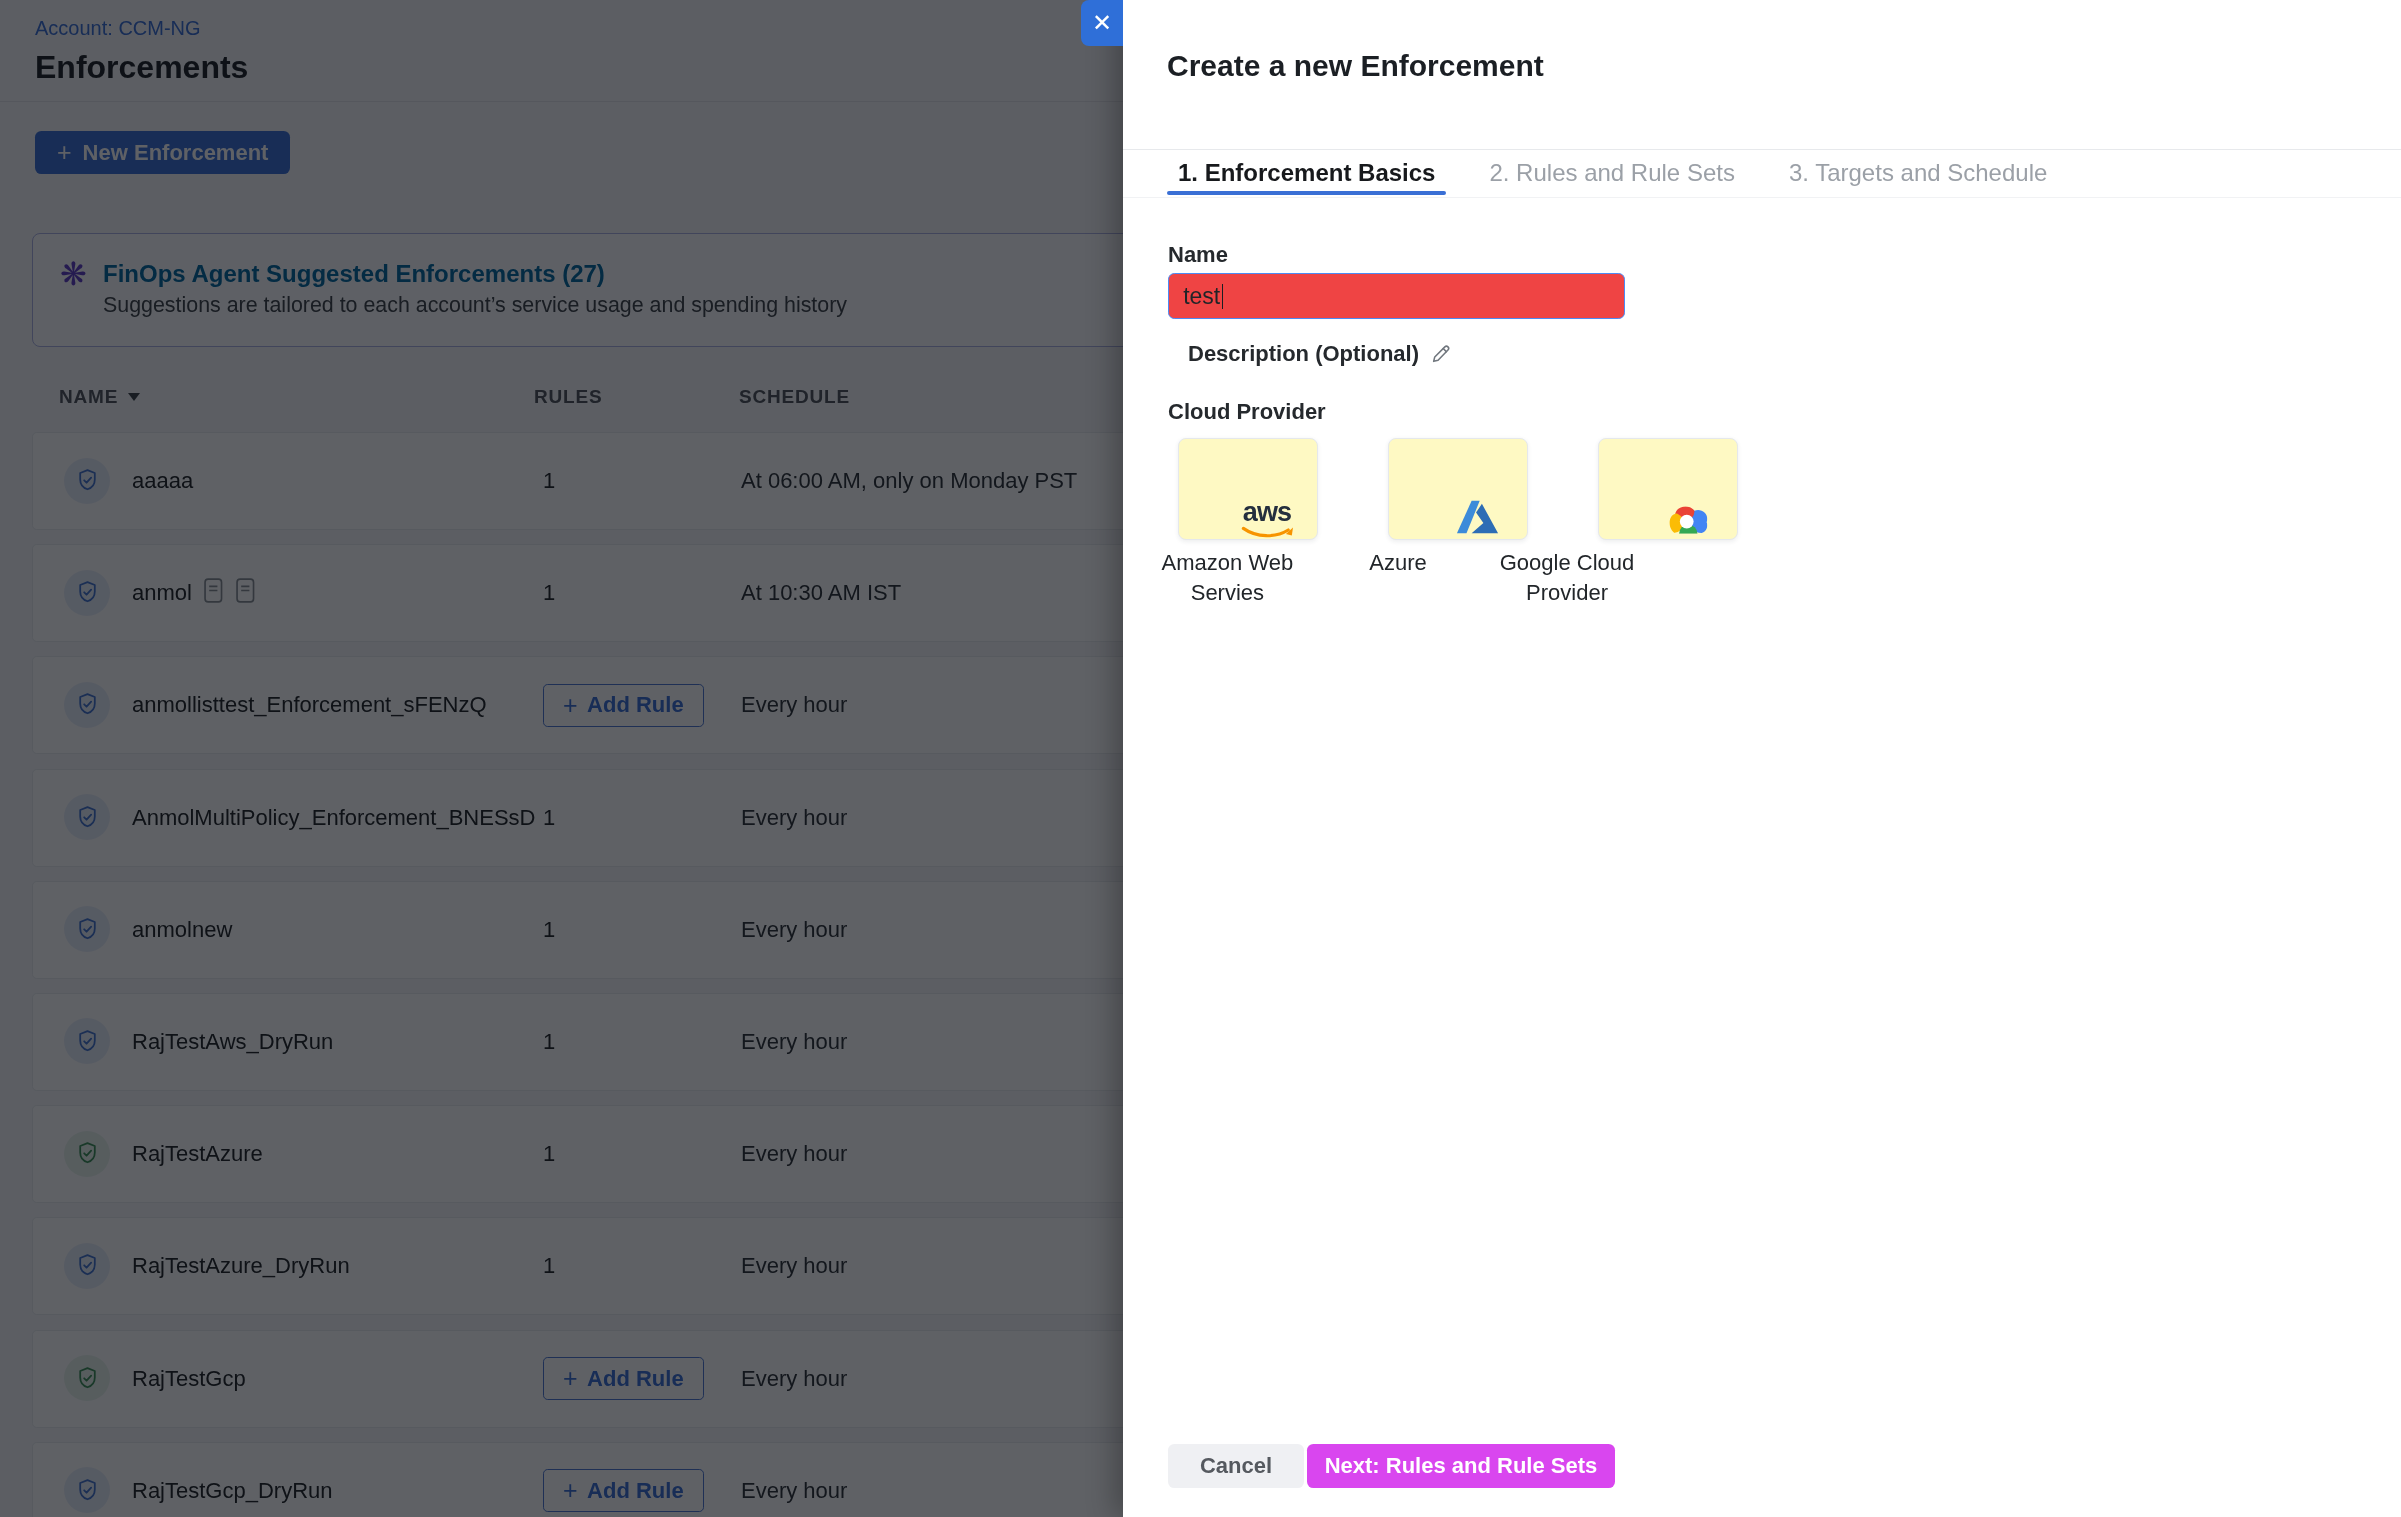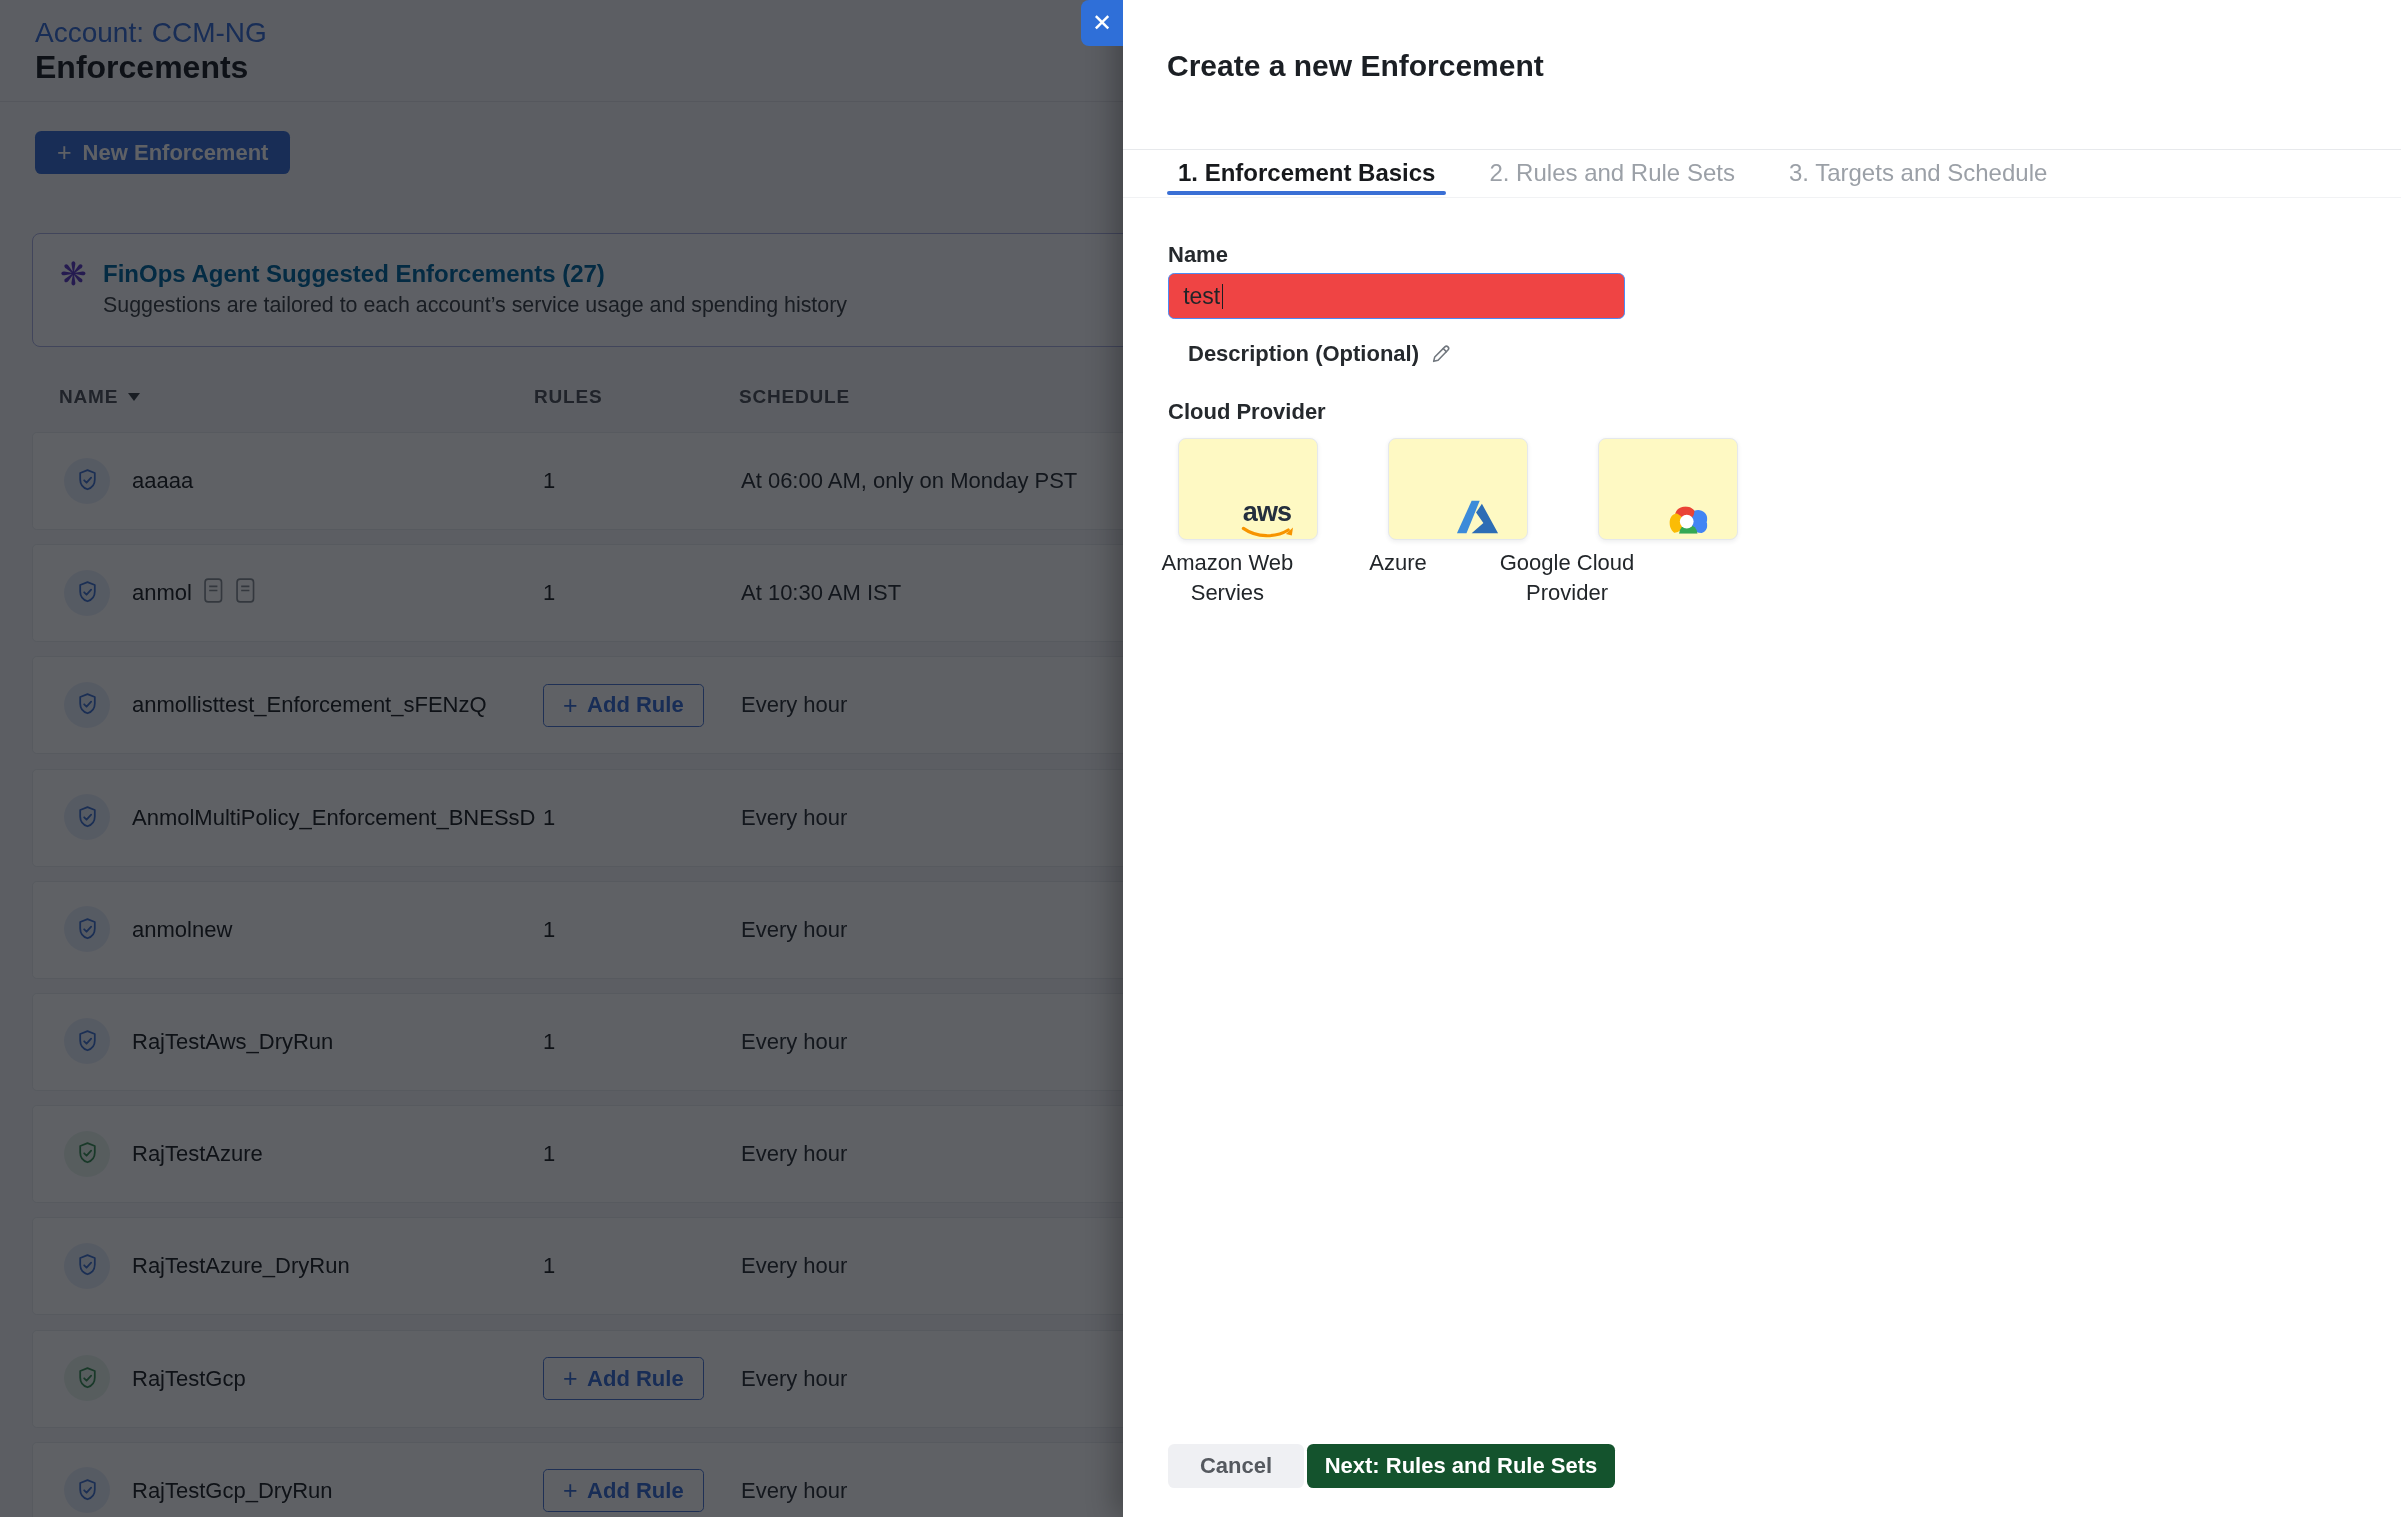--- a/index.html
+++ b/index.html
@@ -4,21 +4,21 @@
 <style>
   html,body{margin:0;padding:0;}
   body{
     width:2401px;height:1517px;position:relative;overflow:hidden;
     background:#F6F7F9;
     font-family:"Liberation Sans", sans-serif;
     -webkit-font-smoothing:antialiased;
   }
   
   .page{position:absolute;inset:0;}
-  .crumb{position:absolute;left:35px;top:17.4px;font-size:28px;color:#3A6FD5;}
+  .crumb{position:absolute;left:35px;top:17.4px;font-size:20px;color:#3A6FD5;}
   .page-title{position:absolute;left:35px;top:49px;font-size:32px;font-weight:700;color:#1F2327;}
   .hdr-divider{position:absolute;left:0;top:101px;width:100%;height:0.8px;background:#E2E4E8;}
   .new-btn{
     position:absolute;left:35px;top:131px;height:43px;padding:0 22px;
     background:#3A6FD5;border:none;border-radius:6.3px;color:#fff;
     font-size:22px;font-weight:600;display:flex;align-items:center;gap:11px;
     font-family:inherit;cursor:pointer;
   }
   .new-btn .plus{font-size:25px;font-weight:400;line-height:1;}
   .banner{
@@ -98,21 +98,21 @@
   .plabel.l0{left:17.4px;}
   .plabel.l1{left:188px;}
   .plabel.l2{left:357px;}
   .aws-logo{display:flex;flex-direction:column;align-items:center;gap:0px;}
   .aws-word{font-size:27px;font-weight:700;letter-spacing:-0.8px;color:#252F3E;line-height:1;}
   .footer-btn{
     position:absolute;top:1444px;height:44px;border:none;border-radius:6.3px;
     font-size:22px;font-family:inherit;cursor:pointer;display:flex;align-items:center;justify-content:center;
   }
   .cancel-btn{left:45px;width:136px;background:#EFF0F3;color:#55595F;font-weight:600;}
-  .next-btn{left:184px;width:308px;background:#14532d;color:#fff;font-weight:700;}
+  .next-btn{left:184px;width:308px;background:#d946ef;color:#fff;font-weight:700;}
 </style>
 </head>
 <body>
 
 <div class="page">
   <a class="crumb">Account: CCM-NG</a>
   <div class="page-title">Enforcements</div>
   <div class="hdr-divider"></div>
 
   <button class="new-btn">

